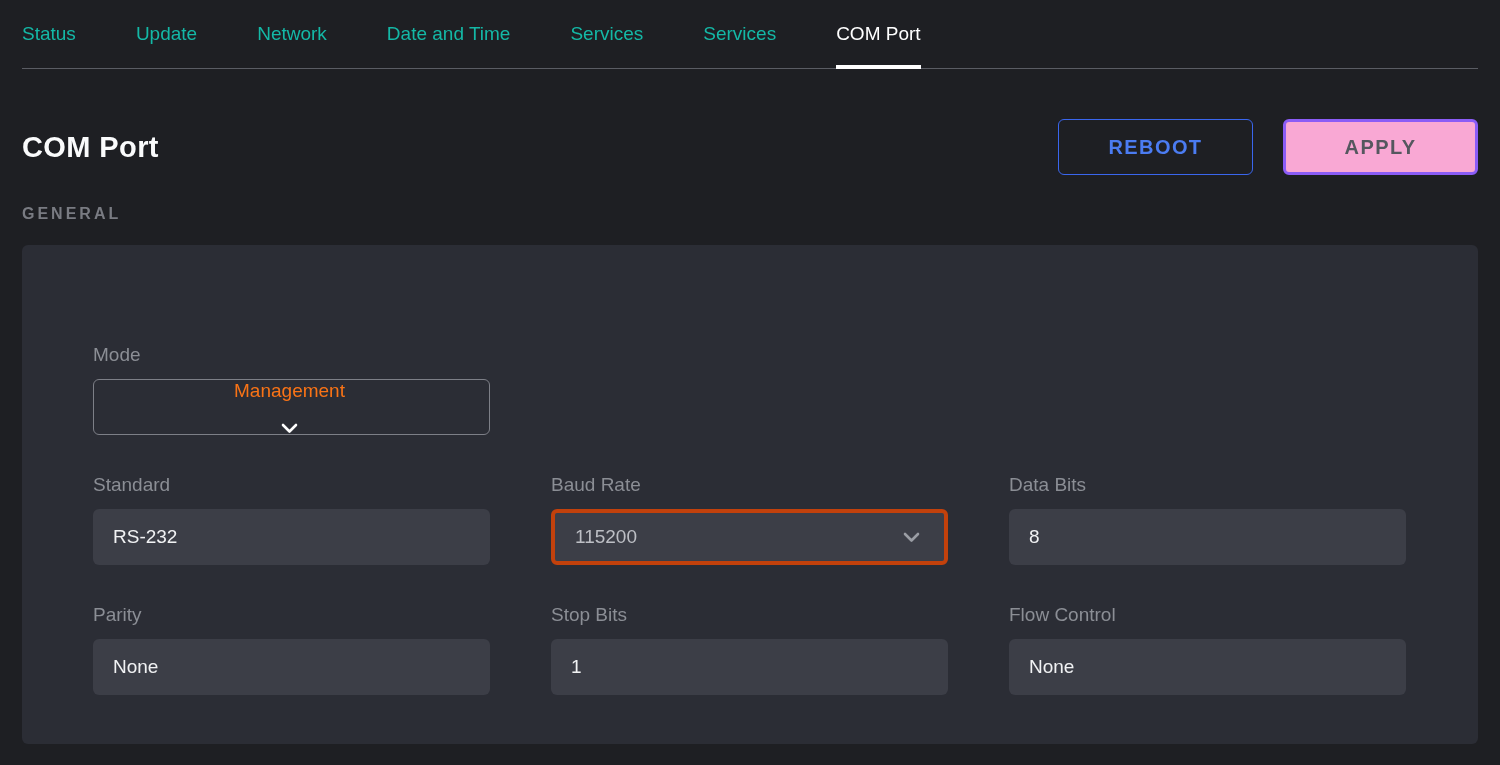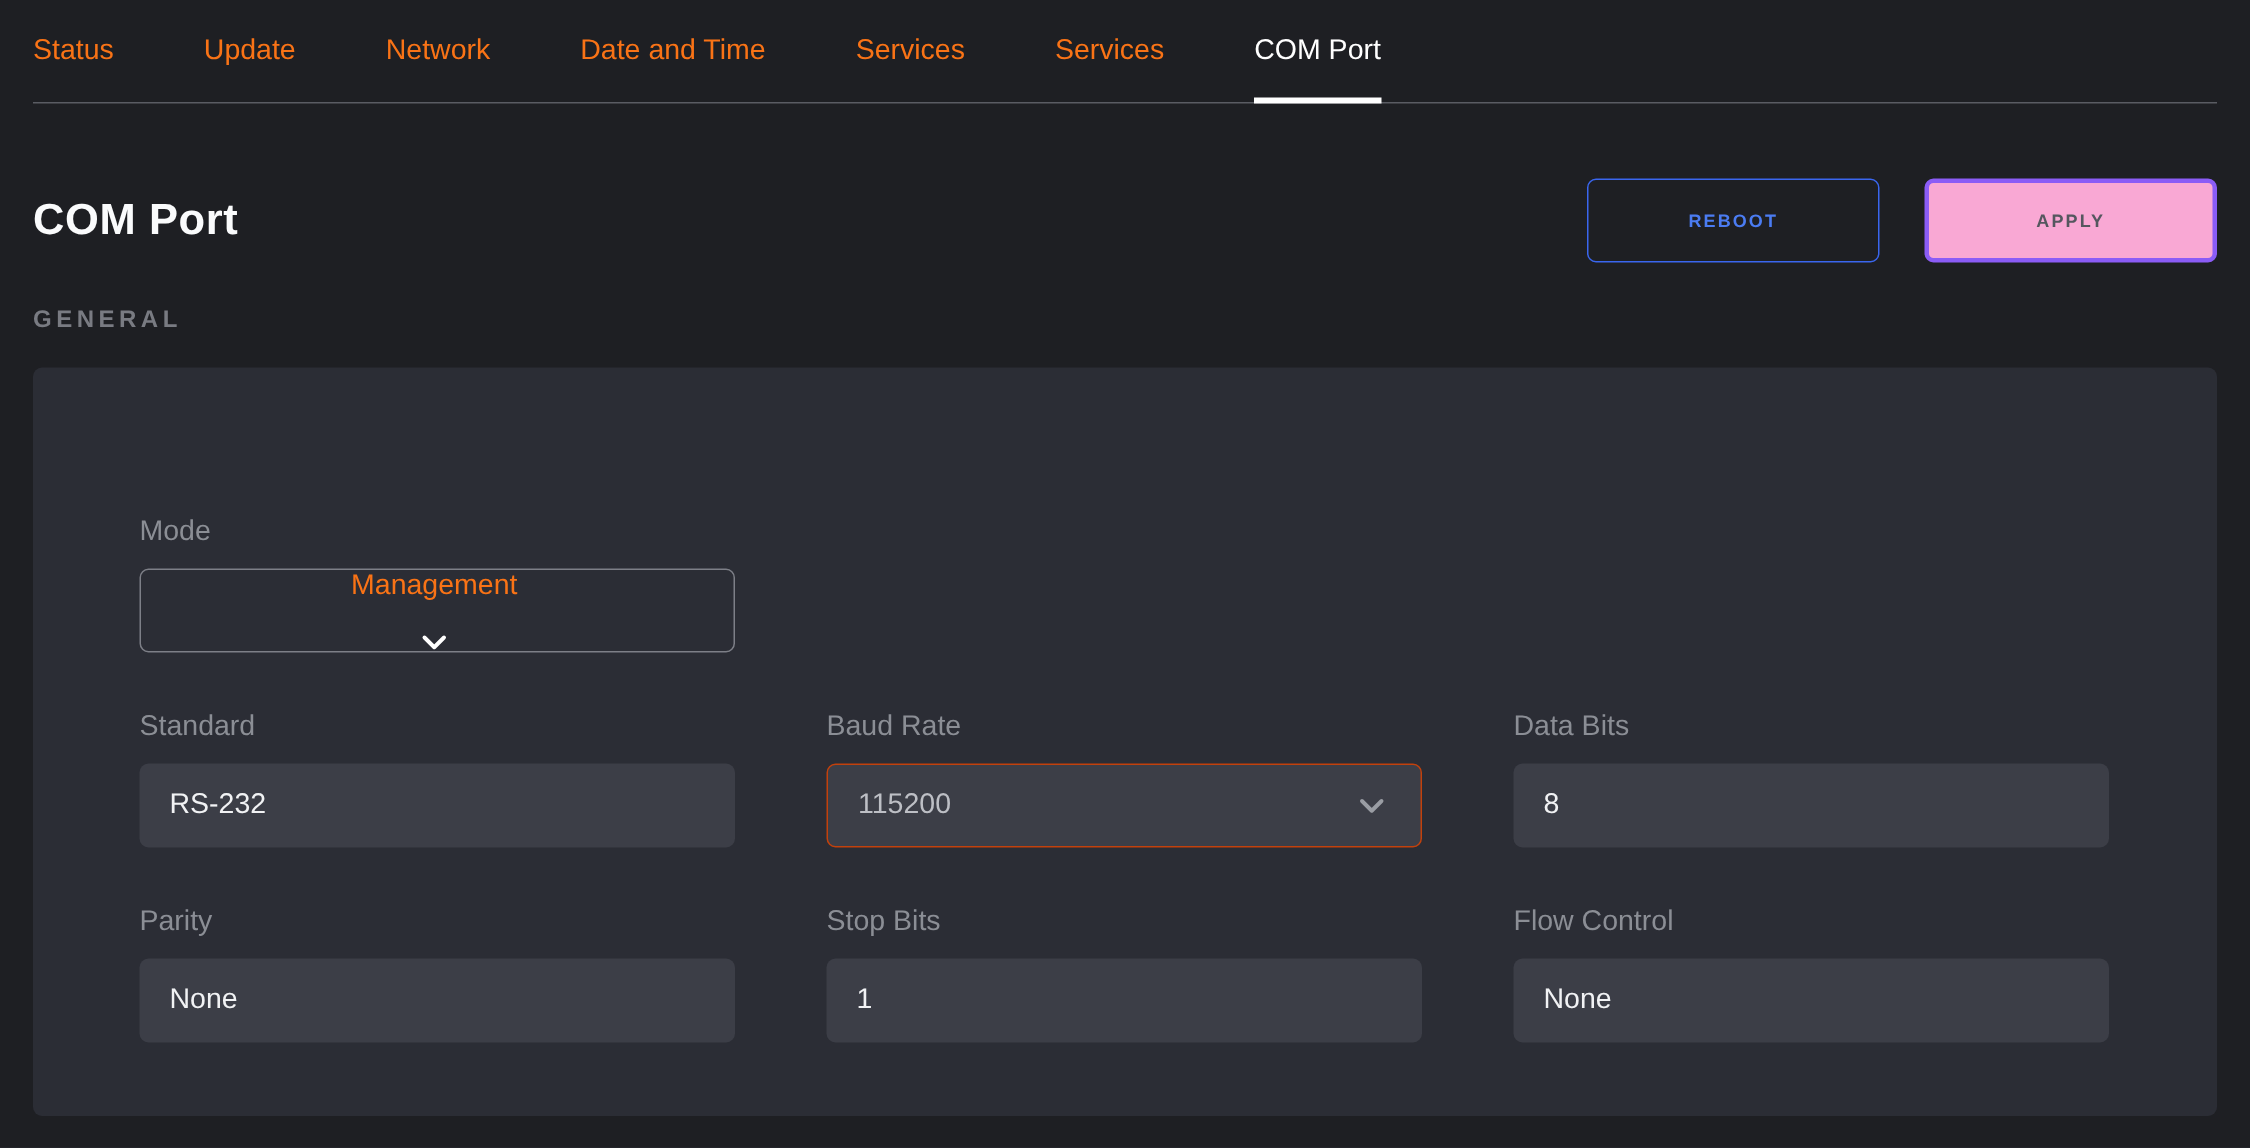--- a/index.html
+++ b/index.html
@@ -10,40 +10,40 @@
     overflow:hidden;
     -webkit-font-smoothing:antialiased;
   }
   
   .tabbar {
     margin:0 22px; height:69px;
     display:flex; align-items:center; gap:60px;
     border-bottom:1px solid #5a5c63;
   }
   .tab {
-    font-size:19px; color:#f97316; cursor:pointer;
+    font-size:19px; color:#14b8a6; cursor:pointer;
     position:relative; height:100%;
     display:flex; align-items:center; white-space:nowrap;
   }
   .tab.active { color:#ffffff; }
   .tab.active::after {
     content:""; position:absolute; left:0; right:0; bottom:-1px;
     height:4px; background:#ffffff;
   }
   
   .content { padding:0 22px; }
   .title-row {
     margin-top:50px; height:56px;
     display:flex; align-items:center; justify-content:space-between;
   }
   .page-title { font-size:29px; color:#fafbfc; font-weight:700; letter-spacing:0.4px; }
   .buttons { display:flex; gap:30px; }
   .btn {
     width:195px; height:56px; border-radius:6px;
-    font-size:12px; letter-spacing:1.4px; font-weight:600;
+    font-size:20px; letter-spacing:1.4px; font-weight:600;
     display:flex; align-items:center; justify-content:center;
     background:transparent; font-family:inherit;
   }
   .btn-reboot { border:1.5px solid #3a66ee; color:var(--accent-blue,#4b7cf2); cursor:pointer; }
   .btn-apply  { border:3px solid #8b5cf6; color:#55575f; background:#f9a8d4; cursor:default; }
   .section-label {
     margin-top:30px; height:18px; line-height:18px;
     font-size:16px; letter-spacing:3px; color:#797b82; font-weight:700;
   }
   
@@ -60,21 +60,21 @@
   }
   .field-label { font-size:19px; color:#8b8e95; margin-bottom:14px; height:20px; line-height:20px; }
   .control {
     height:56px; border-radius:6px; font-size:19px;
     display:flex; align-items:center; padding:0 20px;
     color:#f1f2f4;
   }
   .control.readonly { background:var(--field-bg,#3c3e47); }
   .select { justify-content:space-between; cursor:pointer; padding-right:24px; }
   .select-outlined { border:1px solid #7d7f87; background:transparent; color:#f97316;flex-direction:column; }
-  .select-filled   { border:1px solid #c2410c; background:var(--field-bg,#3c3e47); color:#bdbfc5; }
+  .select-filled   { border:4px solid #c2410c; background:var(--field-bg,#3c3e47); color:#bdbfc5; }
   .chevron { flex:0 0 auto; display:flex; }
   .select-outlined .chevron { color:#ffffff; }
   .select-filled .chevron { color:#9a9da4; }
 </style>
 </head>
 <body>
 
 <nav class="tabbar">
   <div class="tab">
       <span>Status</span>

